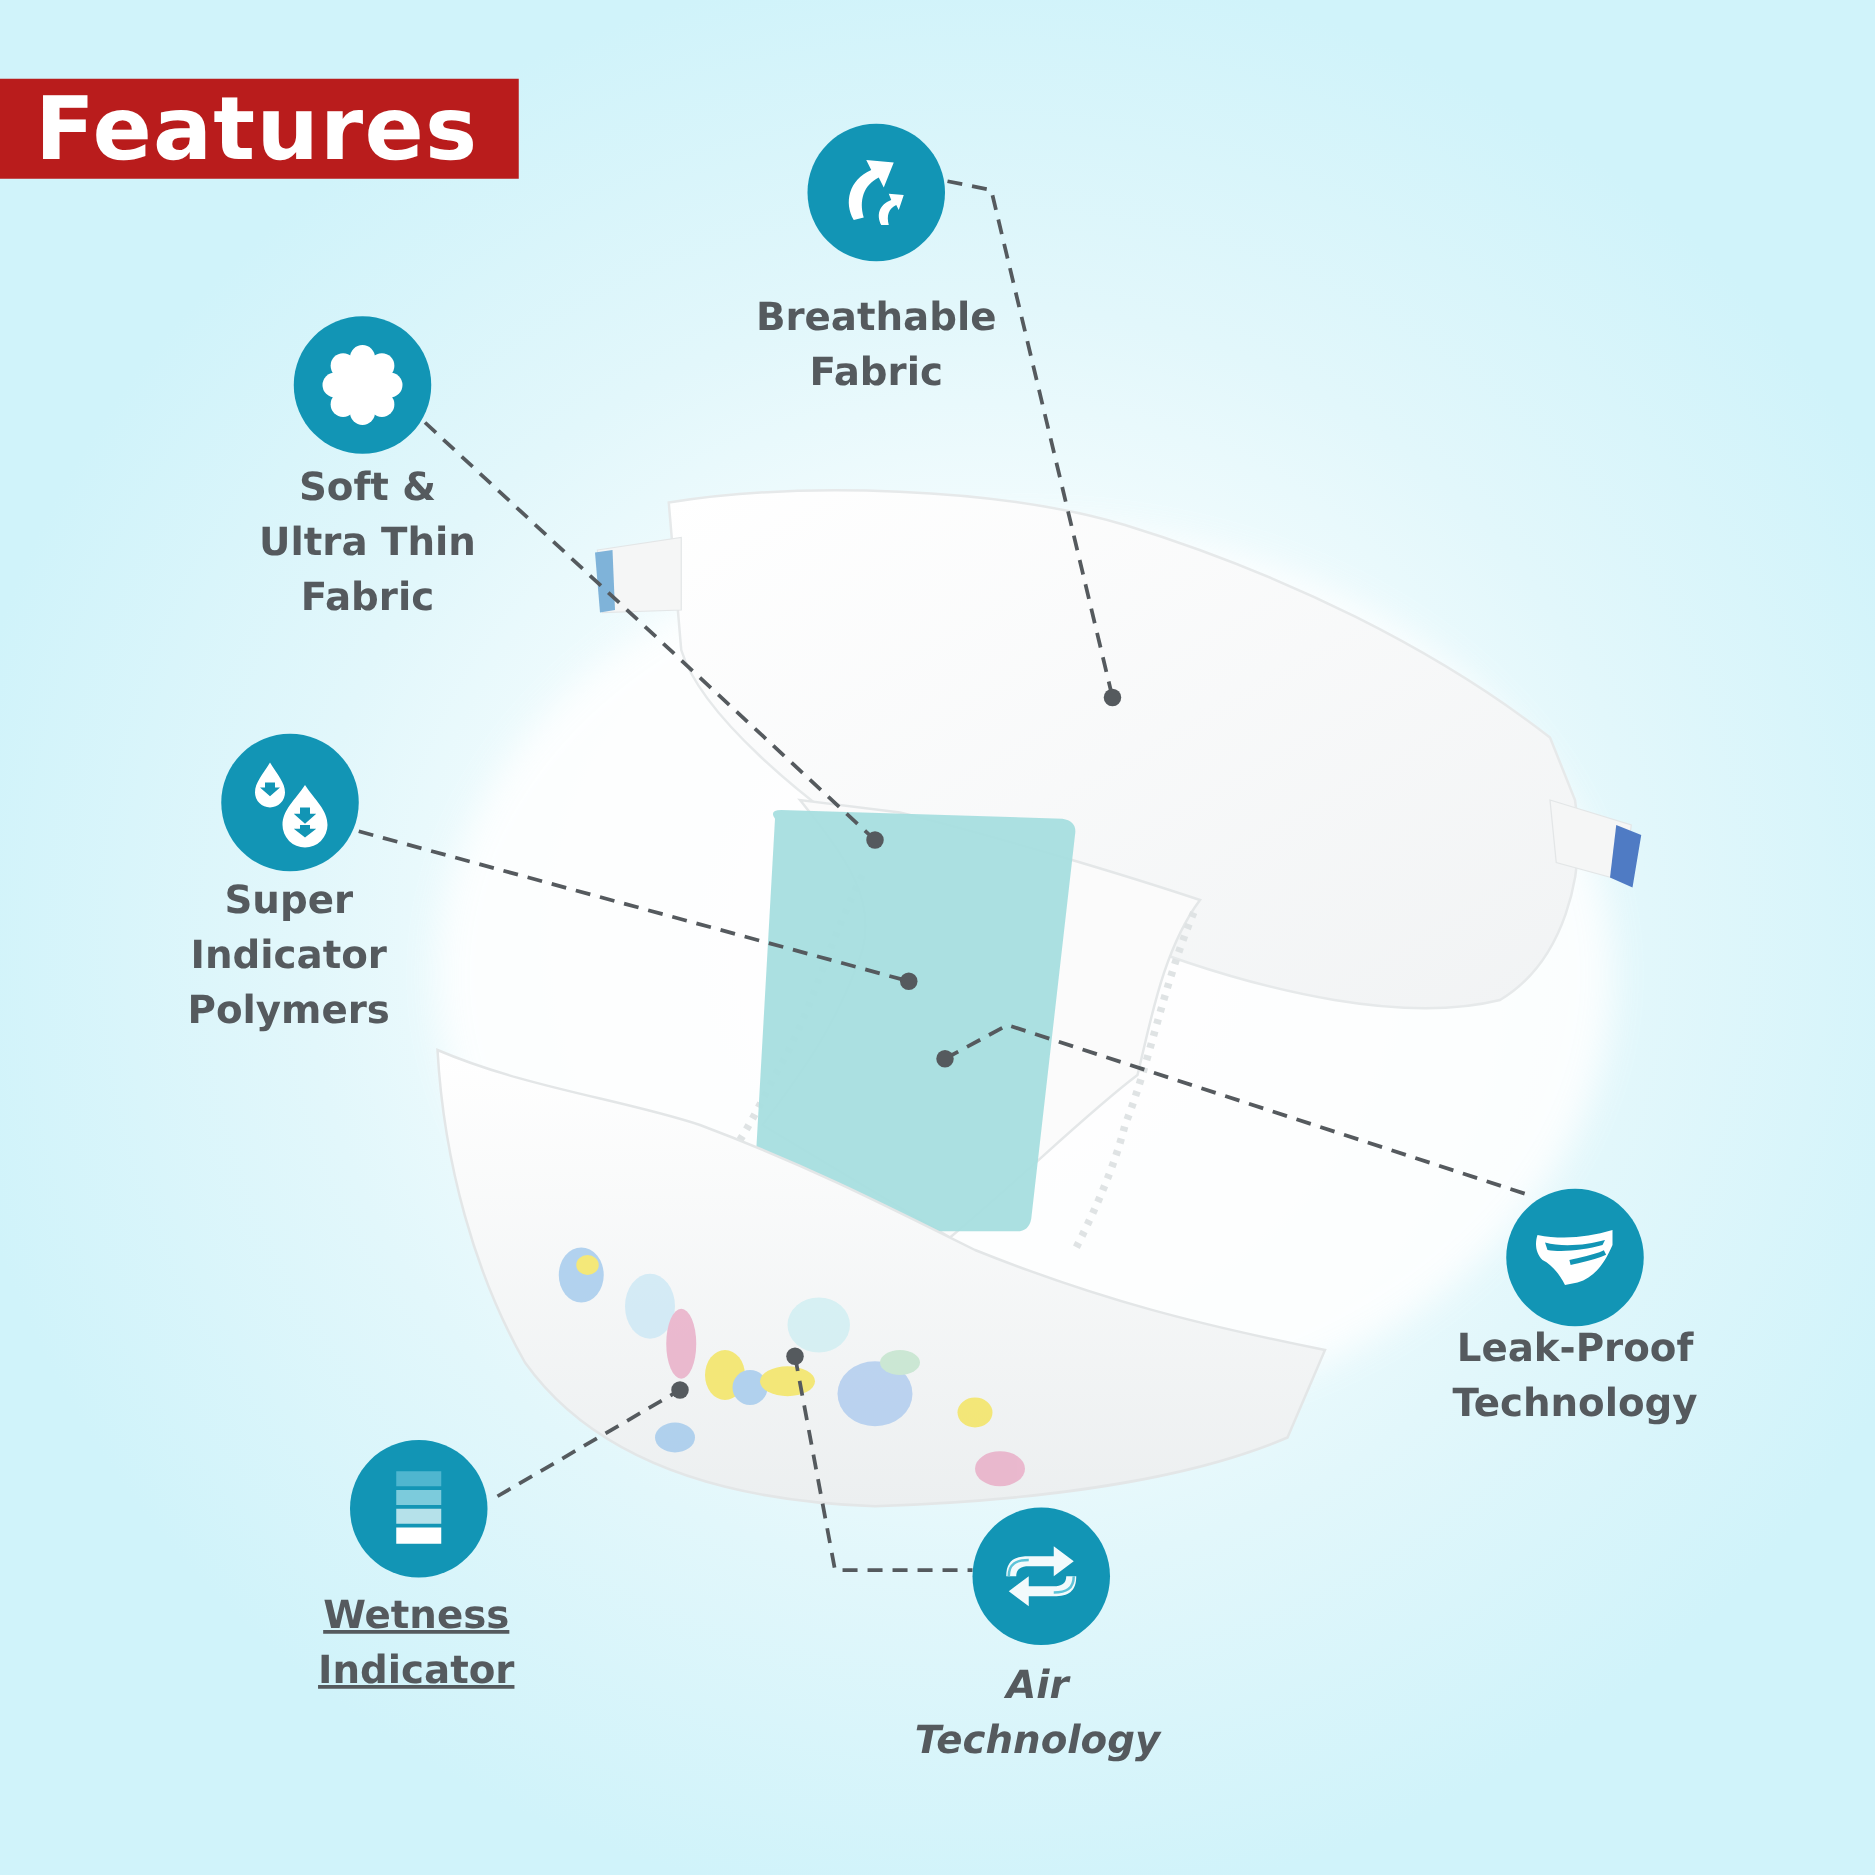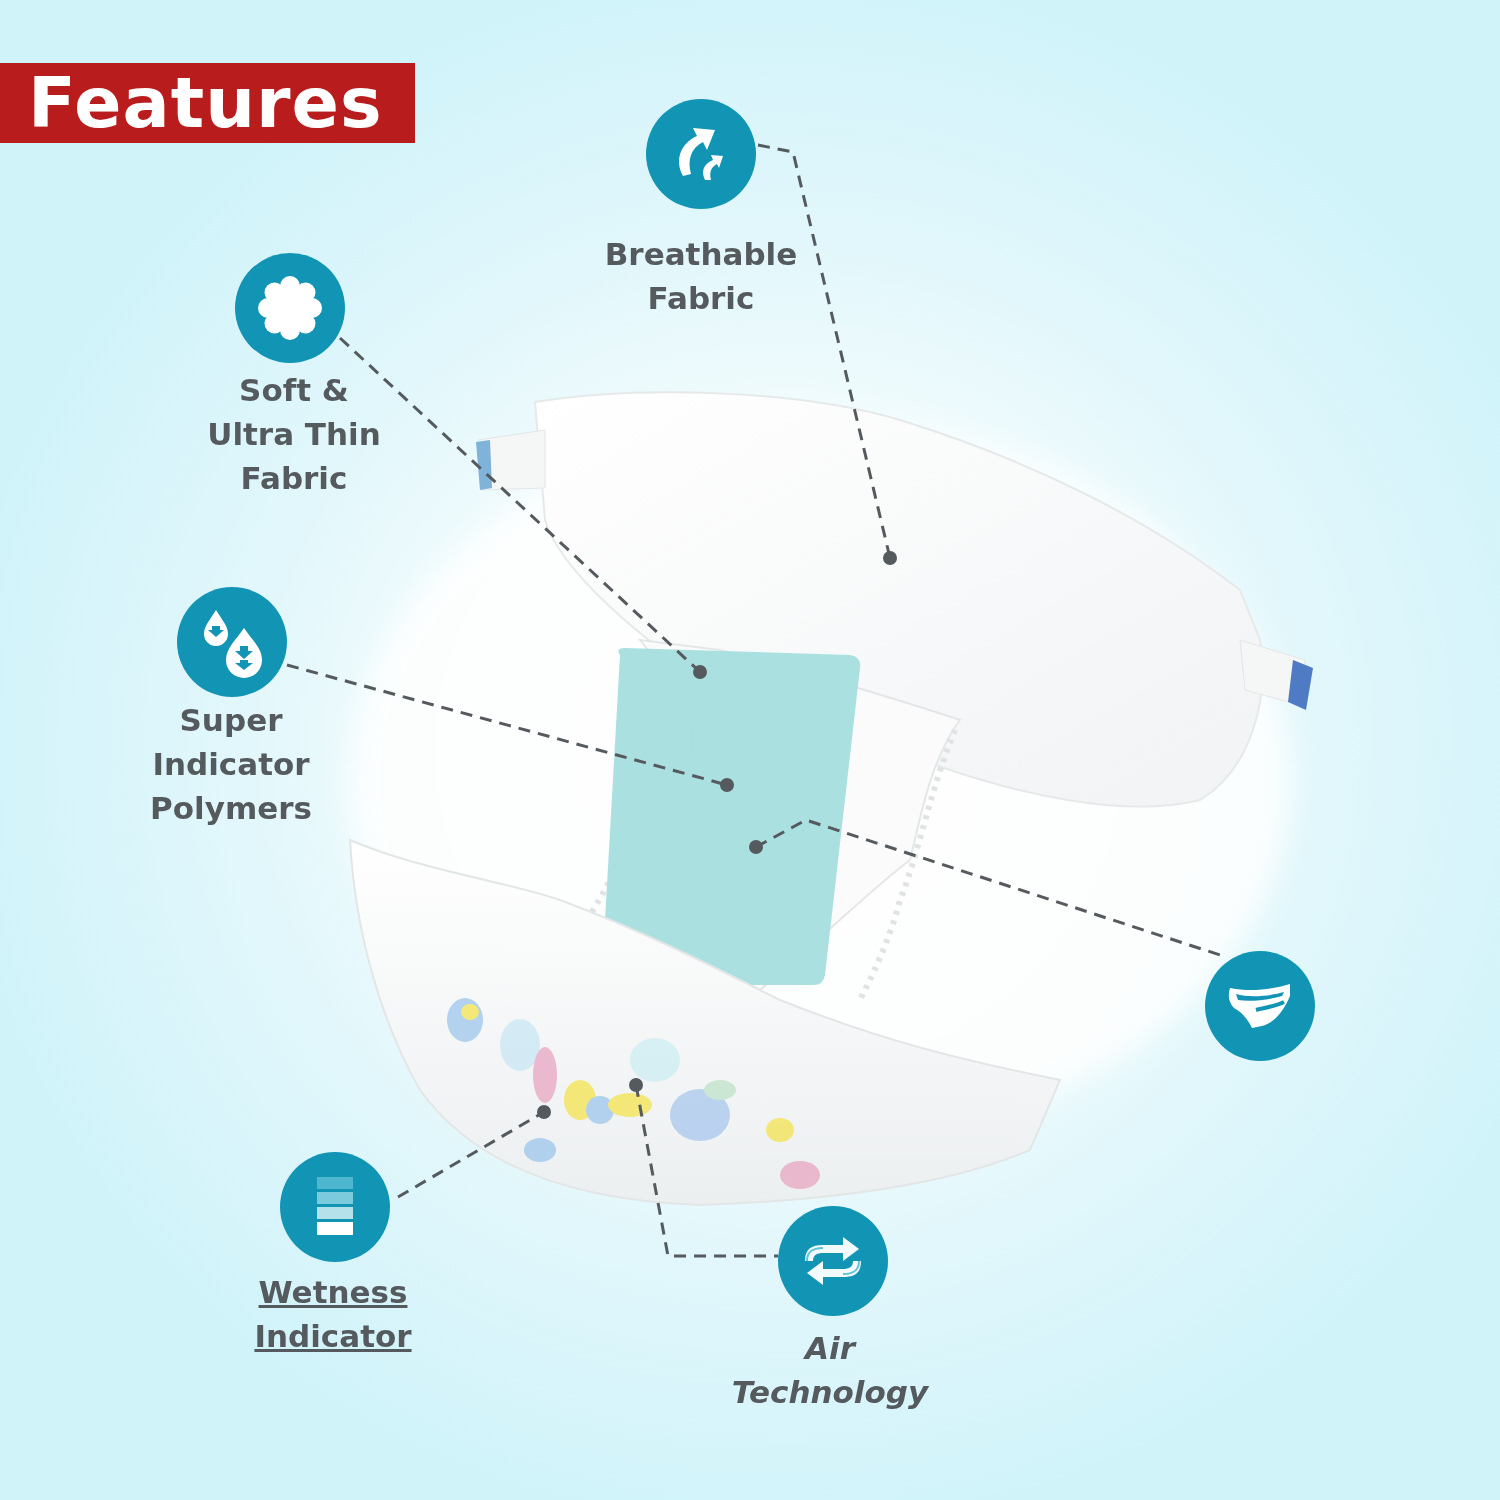--- a/index.html
+++ b/index.html
@@ -155,20 +155,24 @@
     <span>Polymers</span>
   </div>
 
   <div class="icon-circle" style="left:1205px; top:951px;">
     <svg viewBox="0 0 80 80">
       <path d="M10 22 C 30 26, 50 24, 70 18 L 70 30 C 64 44, 56 56, 42 60 L 32 62 C 28 54, 22 46, 14 42 C 8 36, 8 28, 10 22 Z" fill="#fff"></path>
       <path d="M16 28 C 30 32, 50 30, 64 26 L 62 30 C 48 34, 30 36, 18 34 Z" fill="#1295b5"></path>
       <path d="M36 44 C 44 42, 56 40, 64 36" stroke="#1295b5" stroke-width="4" fill="none"></path>
     </svg>
   </div>
+  <div class="label" style="left:1150px; top:1057px; width:220px;">
+    <span>Leak-Proof</span>
+    <span>Technology</span>
+  </div>
 
   <div class="icon-circle" style="left:280px; top:1152px;">
     <svg viewBox="0 0 80 80">
       <rect x="22" y="10" width="36" height="12" fill="#4fb6cf"></rect>
       <rect x="22" y="25" width="36" height="12" fill="#7ccbdc"></rect>
       <rect x="22" y="40" width="36" height="12" fill="#b5e1ea"></rect>
       <rect x="22" y="55" width="36" height="13" fill="#ffffff"></rect>
     </svg>
   </div>
   <div class="label" style="left:243px; top:1270px; width:180px;text-decoration:underline;">

